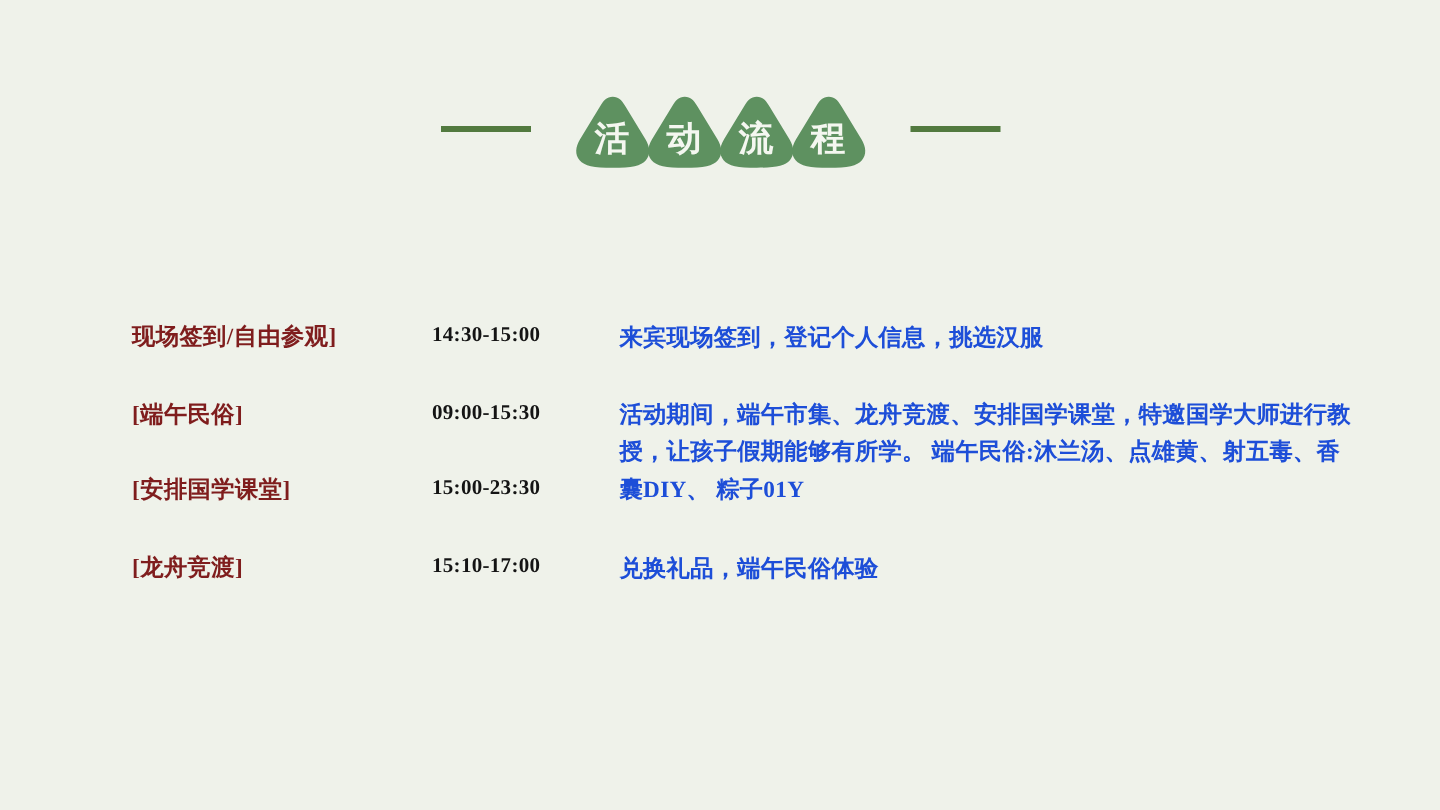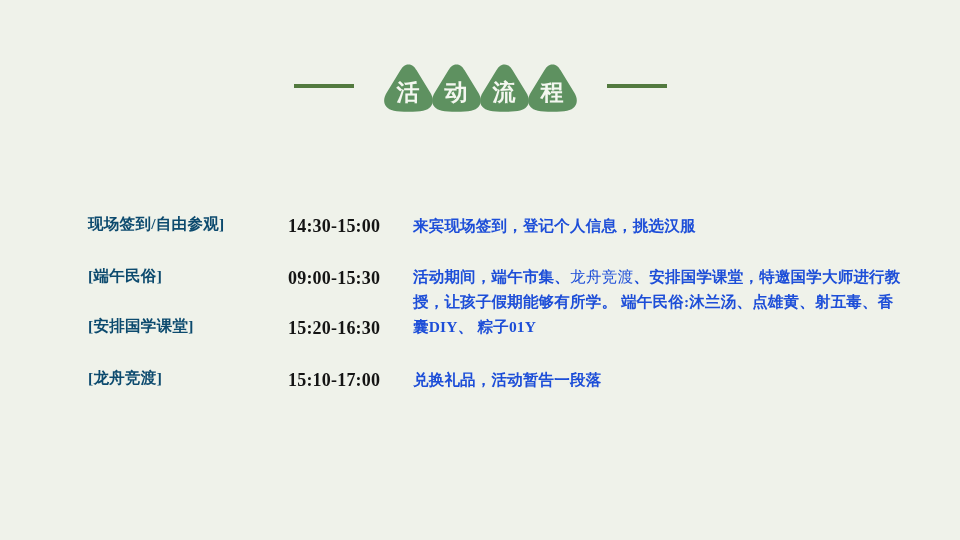--- a/index.html
+++ b/index.html
@@ -102,47 +102,47 @@
   }
 
   .row .label {
     position: absolute;
     left: 0;
     top: 0;
     white-space: nowrap;
     font-size: 15.5px;
     font-weight: 700;
     letter-spacing: 0.3px;
-    color: #0c4a6e;
+    color: #7f1d1d;
   }
 
   .row .time {
     position: absolute;
     left: 200px;
     top: 2px;
     white-space: nowrap;
-    font-size: 18px;
+    font-size: 14px;
     font-weight: 700;
     letter-spacing: 0.2px;
     color: #141414;
   }
 
   .desc {
     position: absolute;
     left: 325px;
     font-size: 15.5px;
     font-weight: 700;
     line-height: 25px;
     letter-spacing: 0.2px;
     color: #1d4ed8;
     white-space: pre-wrap;
   }
 
   .desc .strong {
-    font-weight: 400;
+    font-weight: 700;
     letter-spacing: 0.4px;
   }
 
   
   .row-0 { top: 16px;  }
   .row-1 { top: 68px;  }
   .row-2 { top: 118px; }
   .row-3 { top: 170px; }
 
   .desc-0 { top: 15px;  width: 500px; }
@@ -200,27 +200,27 @@
       <span class="time">14:30-15:00</span>
     </div>
 
     <div class="row row-1">
       <span class="label">[端午民俗]</span>
       <span class="time">09:00-15:30</span>
     </div>
 
     <div class="row row-2">
       <span class="label">[安排国学课堂]</span>
-      <span class="time">15:20-16:30</span>
+      <span class="time">15:00-23:30</span>
     </div>
 
     <div class="row row-3">
       <span class="label">[龙舟竞渡]</span>
       <span class="time">15:10-17:00</span>
     </div>
 
     <div class="desc desc-0"><span>来宾现场签到，登记个人信息，挑选汉服</span></div>
     <div class="desc desc-1"><span>活动期间，端午市集、</span><span class="strong">龙舟竞渡</span><span>、安排国学课堂，特邀国学大师进行教授，让孩子假期能够有所学。 端午民俗:沐兰汤、点雄黄、射五毒、香囊DIY、 粽子01Y</span></div>
-    <div class="desc desc-3"><span>兑换礼品，活动暂告一段落</span></div>
+    <div class="desc desc-3"><span>兑换礼品，端午民俗体验</span></div>
 
   </div>
 
 </div>
 
 </body></html>

